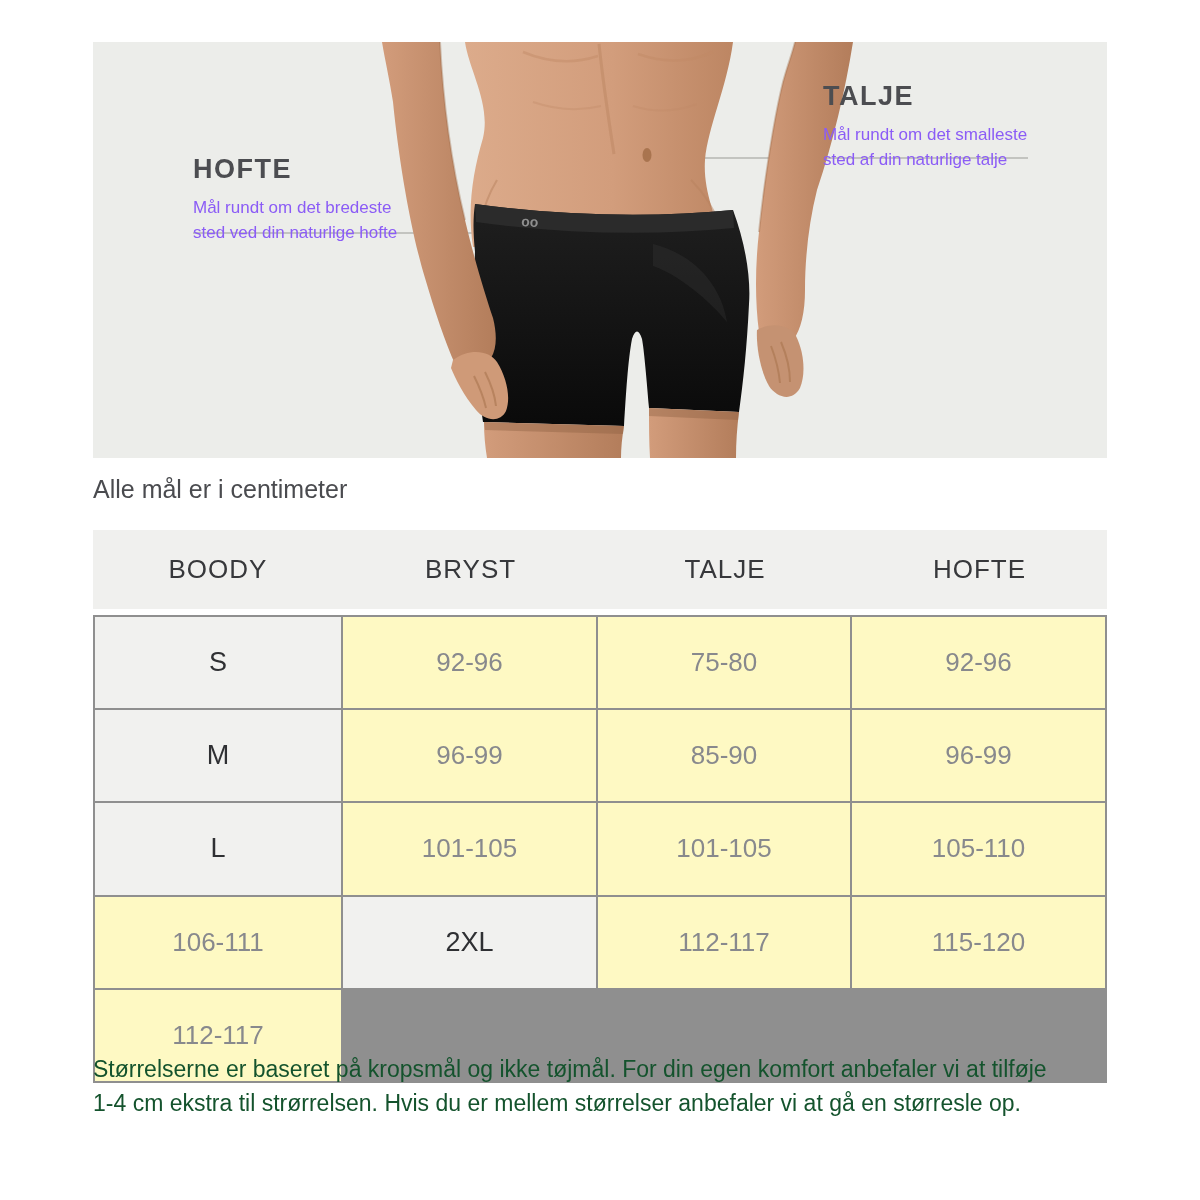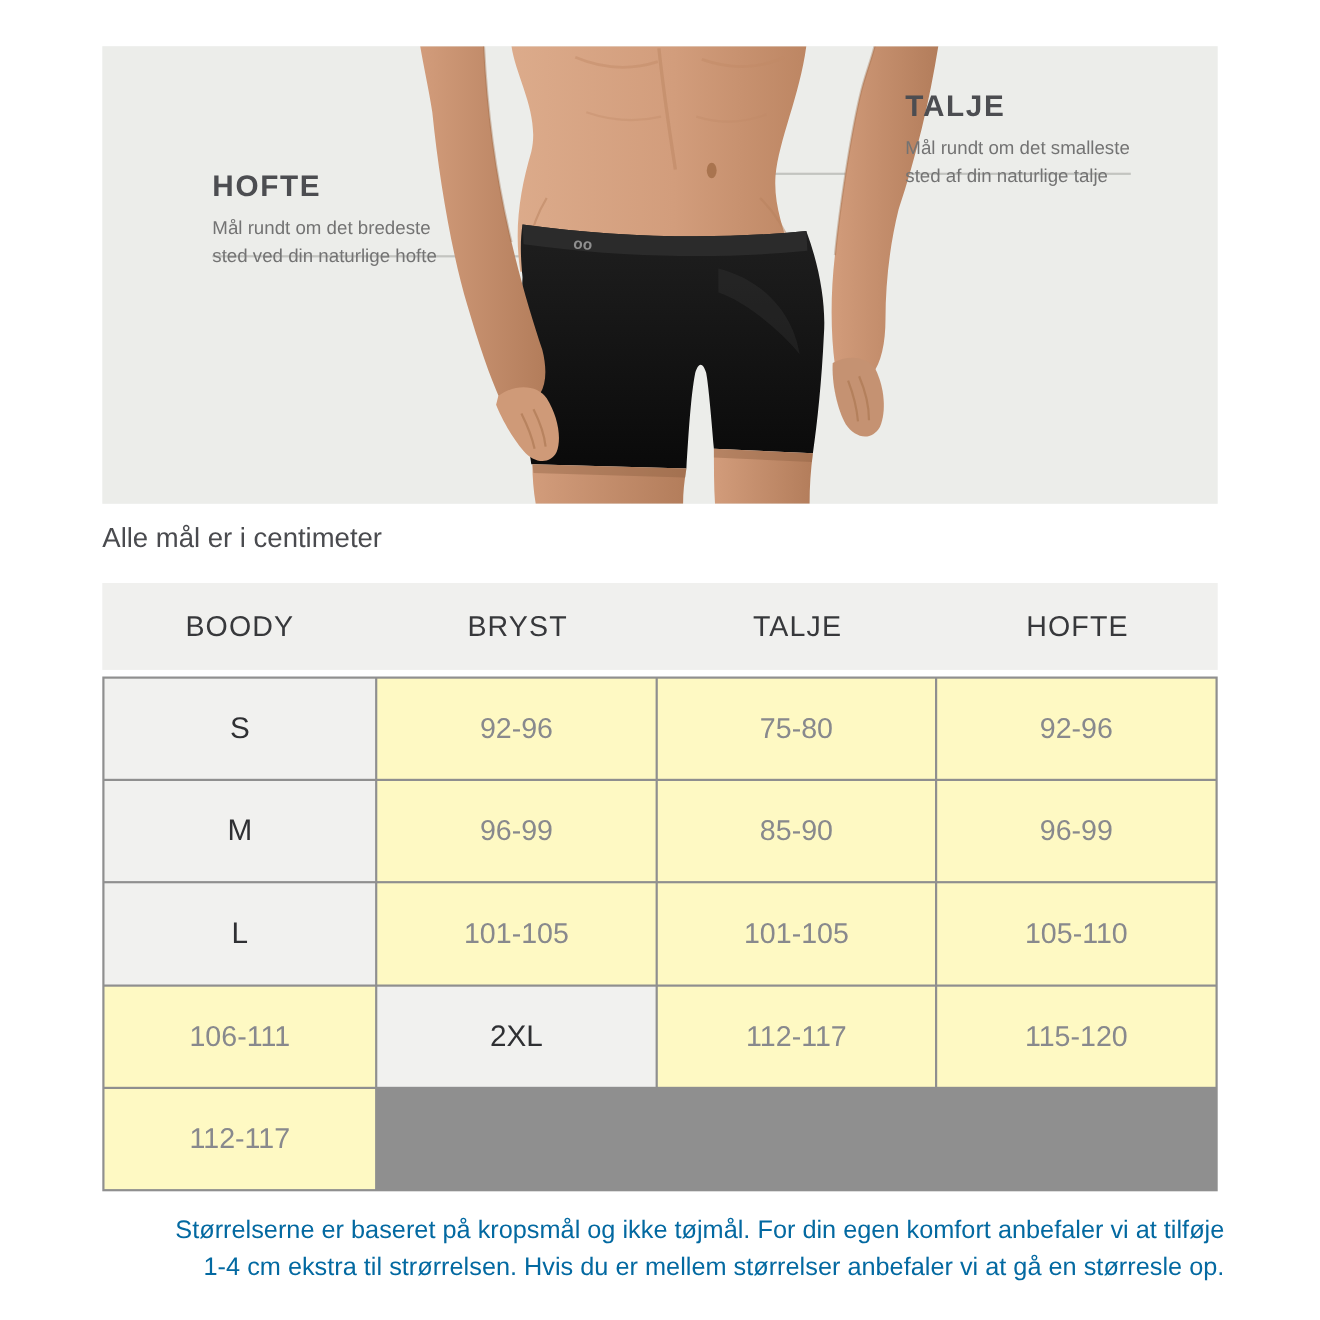--- a/index.html
+++ b/index.html
@@ -15,21 +15,21 @@
     position:absolute;left:93px;top:42px;
     width:1014px;height:416px;
     background:#ecedea;
   }
   .figure-svg{position:absolute;left:0;top:0;z-index:2;}
   .ann{position:absolute;z-index:3;color:#4c4d51;}
   .ann-title{
     font-size:27px;font-weight:bold;letter-spacing:1.5px;
     color:#4c4d51;margin-bottom:10px;
   }
-  .ann-desc{font-size:17px;line-height:25px;color:#737373;}
+  .ann-desc{font-size:17px;line-height:25px;color:#8b5cf6;}
   .pointer-line{
     position:absolute;height:2px;background:#c3c4c0;z-index:1;
   }
   .ann-hofte{left:100px;top:112px;}
   .line-hofte{left:100px;top:190px;width:507px;}
   .ann-talje{left:730px;top:39px;}
   .line-talje{left:595px;top:115px;width:340px;}
 
   
   .caption{
@@ -62,22 +62,22 @@
     display:flex;align-items:center;justify-content:center;
     font-size:26px;color:#88898d;
   }
   .cell.size{
     background:#f1f1ef;
     color:#2f3033;font-size:27px;
   }
 
   
   .footer{
-    position:absolute;left:93px;top:1100px;width:1020px;
-    font-size:23px;line-height:34px;color:#0369a1;text-align:right;
+    position:absolute;left:93px;top:1052px;width:1020px;
+    font-size:23px;line-height:34px;color:#14532d;
   }
 </style>
 </head>
 <body>
 
 <div class="photo">
 
   <div class="pointer-line line-hofte"></div>
   <div class="pointer-line line-talje"></div>
 

